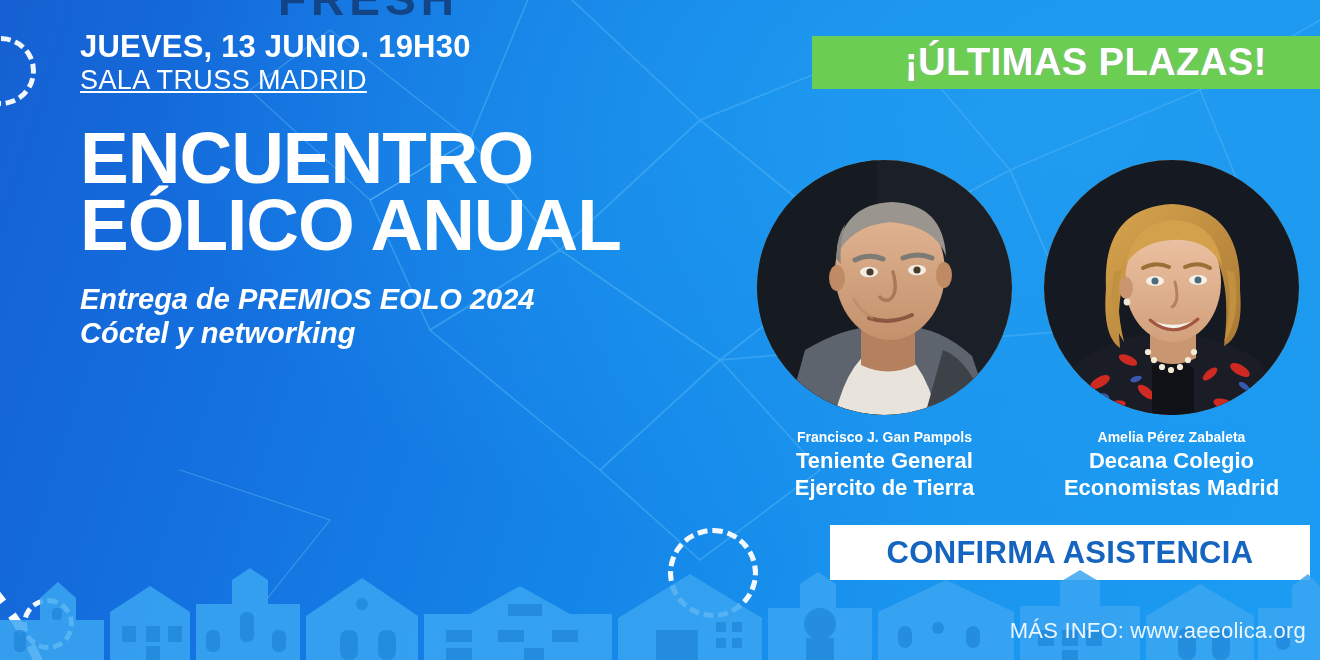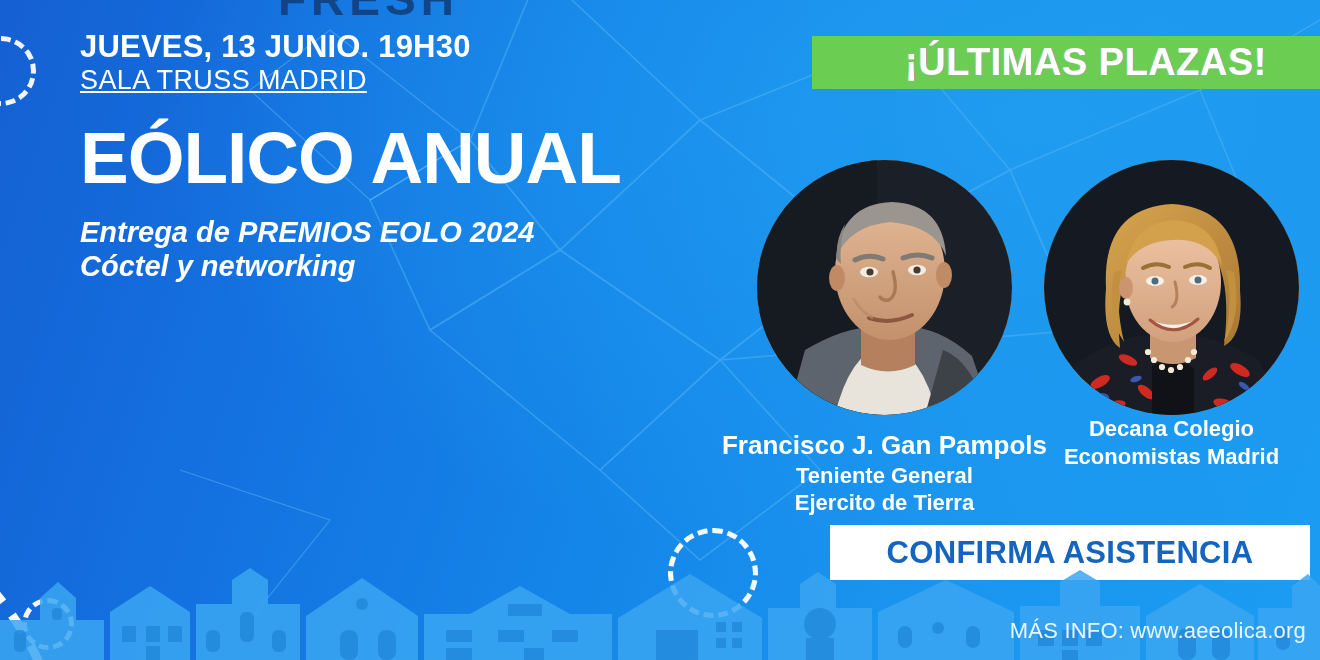--- a/index.html
+++ b/index.html
@@ -82,21 +82,21 @@
   
   .speakers{position:absolute;left:748px;top:160px;width:560px;display:flex;gap:14px;}
   .speaker{width:273px;display:flex;flex-direction:column;align-items:center;}
   .photo{
     width:255px;height:255px;border-radius:50%;
     background:#11151c;overflow:hidden;position:relative;
     box-shadow:0 0 0 3px rgba(200,190,110,.55) inset;
   }
   .photo svg{display:block;width:100%;height:100%;}
   .sp-name{
-    color:#fff;font-weight:bold;font-size:26px;line-height:1.26;
+    color:#fff;font-weight:bold;font-size:14px;line-height:1.26;
     margin:14px 0 0 0;text-align:center;white-space:nowrap;
   }
   .sp-role{
     color:#fff;font-weight:bold;font-size:22px;line-height:1.26;
     margin:0;text-align:center;white-space:nowrap;
   }
 
   
   .cta{
     position:absolute;left:830px;top:525px;width:480px;height:55px;
@@ -139,20 +139,21 @@
   <div class="ring ring-center"></div>
   <div class="ring ring-small-bl"></div>
   <svg class="arc-bl" viewBox="0 0 220 220">
     <path d="M8 12 C 80 70, 140 140, 150 215" stroke="#ffffff" stroke-width="9" fill="none" stroke-dasharray="20 16" stroke-linecap="butt"></path>
   </svg>
 
   <div class="left">
     <p class="date-line">JUEVES, 13 JUNIO. 19H30</p>
     <p class="venue-line">SALA TRUSS MADRID</p>
     <h1 class="headline">
+      <span>ENCUENTRO</span>
       <span class="l2">EÓLICO ANUAL</span>
     </h1>
     <p class="sub-ital">
       <span>Entrega de PREMIOS EOLO 2024</span>
       <span>Cóctel y networking</span>
     </p>
   </div>
 
 
   <div class="badge">
@@ -285,20 +286,21 @@
             <circle cx="111" cy="121" r="3.5" fill="#4d6b7a"></circle>
             <circle cx="154" cy="120" r="3.5" fill="#4d6b7a"></circle>
 
             <path d="M131 122 Q136 142 128 147" stroke="#b4815c" stroke-width="3" fill="none" stroke-linecap="round"></path>
 
             <path d="M106 160 Q130 178 154 159 Q130 170 106 160 Z" fill="#f4f1ea"></path>
             <path d="M106 160 Q130 180 154 159" stroke="#a4553f" stroke-width="3" fill="none" stroke-linecap="round"></path>
           </g>
         </svg>
       </div>
+      <p class="sp-name">Amelia Pérez Zabaleta</p>
       <p class="sp-role">Decana Colegio</p>
       <p class="sp-role">Economistas Madrid</p>
     </div>
   </div>
 
   <div class="cta">
     <span>CONFIRMA ASISTENCIA</span>
   </div>
 
   <svg class="skyline" viewBox="0 0 1320 92" preserveAspectRatio="none">

